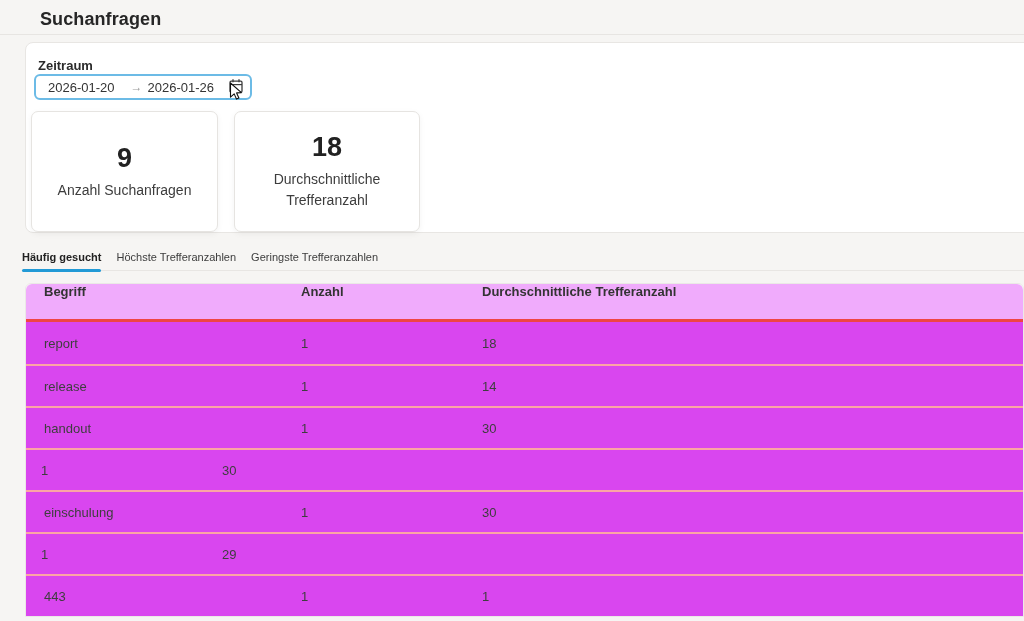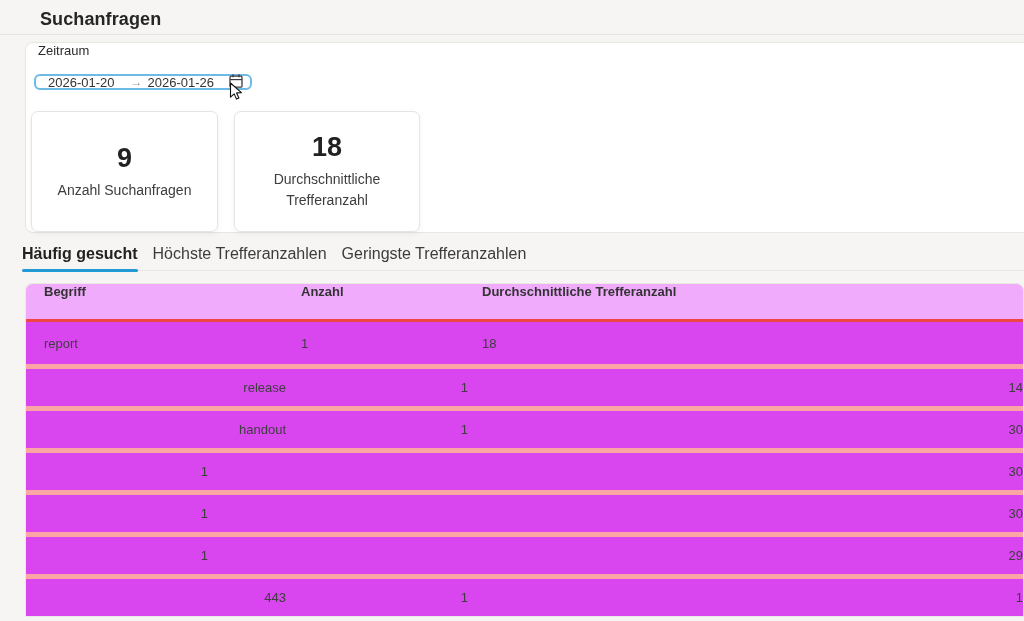--- a/index.html
+++ b/index.html
@@ -22,25 +22,25 @@
     position:absolute; left:0; top:34px; width:100%; height:1px;
     background:#e7e5e2;
   }
 
   
   .filter-panel {
     position:absolute; left:25px; top:42px; width:1010px; height:191px;
     background:#fff; border:1px solid #e8e6e3; border-radius:8px;
   }
   .zeitraum-label {
-    position:absolute; left:12px; top:0;
-    font-size:13px; font-weight:400; color:#2b2b2b;
+    position:absolute; left:12px; top:15px;
+    font-size:13px; font-weight:700; color:#2b2b2b;
   }
   .date-range {
-    position:absolute; left:8px; top:31px; width:218px; height:16px;
+    position:absolute; left:8px; top:31px; width:218px; height:26px;
     background:#fff; border:2px solid #6cbbe6; border-radius:6px;
     display:flex; align-items:center;
     font-size:13px; color:#333; cursor:text;
   }
   .date-from { margin-left:12px; }
   .date-arrow { margin-left:16px; color:#9b9b9b; font-size:12px; }
   .date-to { margin-left:5px; }
   .calendar-btn {
     margin-left:auto; margin-right:5px;
     width:18px; height:18px; display:flex; align-items:center; justify-content:center;
@@ -63,21 +63,21 @@
     padding:0 22px;
   }
 
   
   .tab-bar {
     position:absolute; left:22px; top:246px; right:0; height:25px;
     display:flex; gap:15px; align-items:flex-end;
     border-bottom:1px solid #e8e6e3;
   }
   .tab {
-    position:relative; font-size:16px; color:#3c3c3c;
+    position:relative; font-size:11px; color:#3c3c3c;
     padding-bottom:7px; cursor:pointer; white-space:nowrap;
   }
   .tab.active { font-weight:700; color:#222; }
   .tab.active::after {
     content:""; position:absolute; left:0; right:0; bottom:-2px; height:3px;
     background:#229ad6; border-radius:2px;
   }
 
   
   .results-table {
@@ -97,21 +97,21 @@
     content:""; position:absolute; left:0; top:11px; bottom:11px; width:1px;
     background:#e1dfdc;
   }
   .col-term  { width:260px; padding-left:18px; }
   .col-count { width:182px; padding-left:15px; }
   .col-avg   { flex:1; padding-left:14px; }
   .trow {
     display:flex; height:42px; align-items:center;
     font-size:13px; color:#3e3e3e; background:#d946ef;
   }
-  .trow + .trow { border-top:5px solid #fca5a5;text-align:right; }
+  .trow + .trow { border-top:2px solid #fca5a5; }
 
   
   .cursor {
     position:absolute; left:229px; top:82px; z-index:20; pointer-events:none;
   }
 </style>
 </head>
 <body>
 
 <h1 class="page-title">Suchanfragen</h1>
@@ -173,20 +173,21 @@
   <div class="trow">
     <div class="col-term">handout</div>
     <div class="col-count">1</div>
     <div class="col-avg">30</div>
   </div>
   <div class="trow">
     <div class="col-count">1</div>
     <div class="col-avg">30</div>
   </div>
   <div class="trow">
+    <div class="col-term">einschulung</div>
     <div class="col-count">1</div>
     <div class="col-avg">30</div>
   </div>
   <div class="trow">
     <div class="col-count">1</div>
     <div class="col-avg">29</div>
   </div>
   <div class="trow">
     <div class="col-term">443</div>
     <div class="col-count">1</div>

